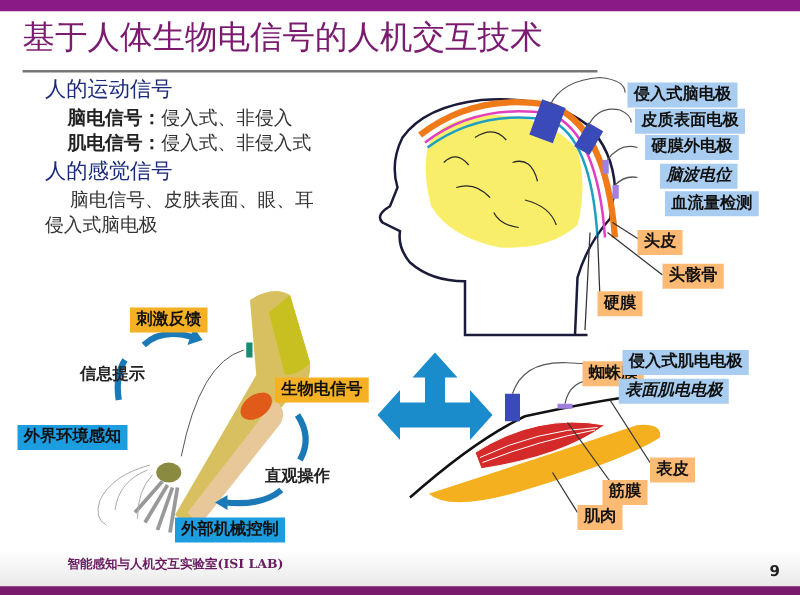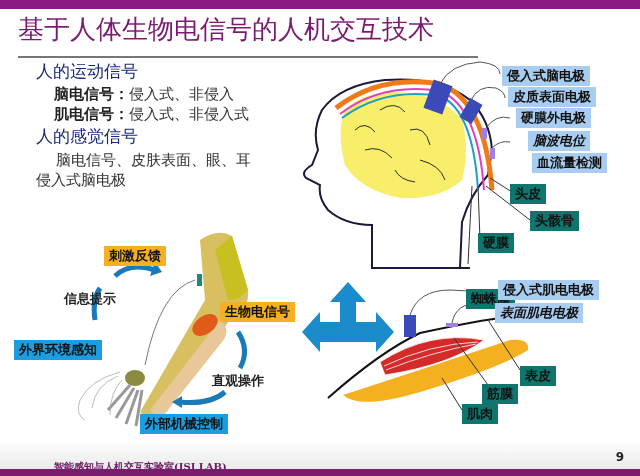--- a/index.html
+++ b/index.html
@@ -6,27 +6,27 @@
   html, body { width:640px; height:476px; overflow:hidden; background:#ffffff; }
   body { position:relative; font-family:"DejaVu Sans", sans-serif; }
   .topbar { position:absolute; left:0; top:0; width:640px; height:9px; background:#8a1a86; }
   .title { position:absolute; left:18px; top:12px; font-family:"DejaVu Serif", serif; font-size:26px; color:#7a1b70; letter-spacing:0px; }
   .title-rule { position:absolute; left:18px; top:56px; width:460px; height:2px; background:#777; }
   .heading { position:absolute; font-family:Liberation Serif, serif; font-size:17px; color:#1a2a7a; }
   .body-text { position:absolute; font-family:"DejaVu Serif", serif; font-size:15px; color:#333; }
   .body-text b { font-weight:bold; color:#222; }
   .label { position:absolute; font-weight:bold; font-size:13px; padding:1px 5px; line-height:18px; white-space:nowrap; color:#111; }
   .lb-blue { background:#a8cdf0; }
-  .lb-orange { background:#0f766e; }
+  .lb-orange { background:#fdba74; }
   .lb-gold { background:#f5b024; }
   .lb-sky { background:#1c9de0; color:#111; }
   .plain { position:absolute; font-weight:bold; font-size:13px; color:#222; white-space:nowrap; }
   .footer { position:absolute; left:0; top:440px; width:640px; height:36px; background:linear-gradient(#ffffff,#e4e4e4); }
   .footer-bar { position:absolute; left:0; top:469px; width:640px; height:7px; background:#7a1c6e; }
-  .footer-text { position:absolute; left:54px; top:460px; font-size:10px; font-weight:bold; color:#6a1a60; font-family:"DejaVu Serif", serif; }
+  .footer-text { position:absolute; left:54px; top:444px; font-size:10px; font-weight:bold; color:#6a1a60; font-family:"DejaVu Serif", serif; }
   .page-num { position:absolute; right:16px; top:450px; font-size:12px; font-weight:bold; color:#222; }
   svg { position:absolute; left:0; top:0; }
 </style>
 </head>
 <body>
 
 <div class="topbar"></div>
 <div class="title">基于人体生物电信号的人机交互技术</div>
 <div class="title-rule"></div>
 

